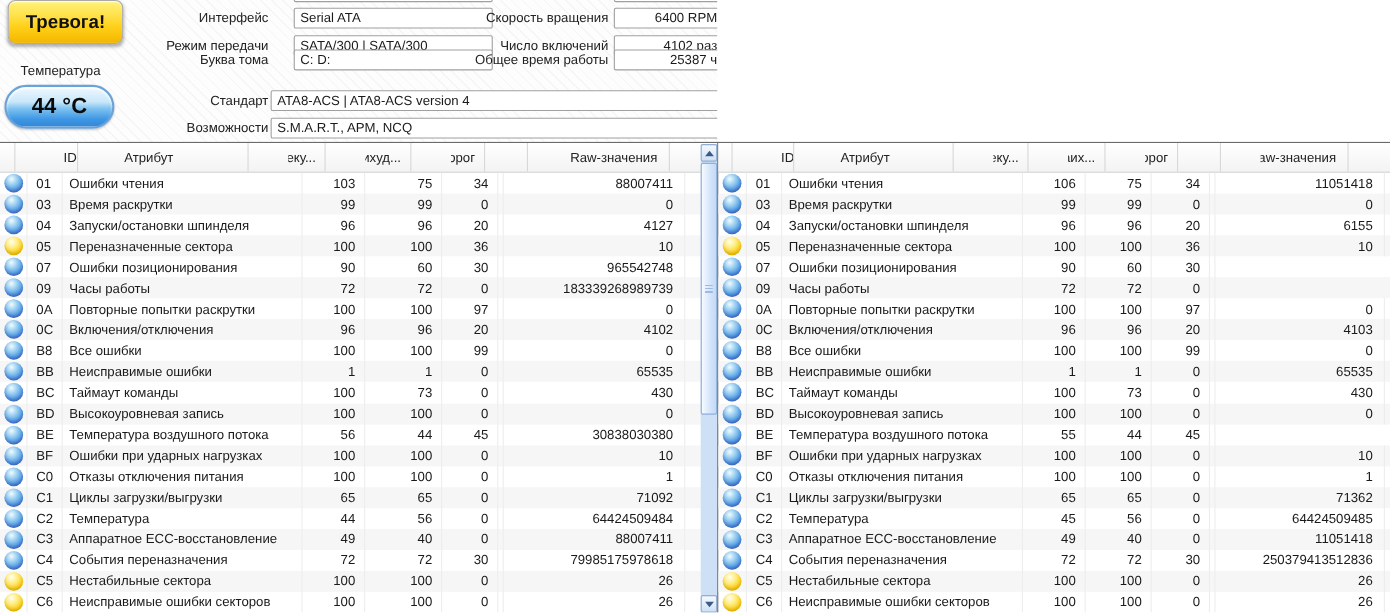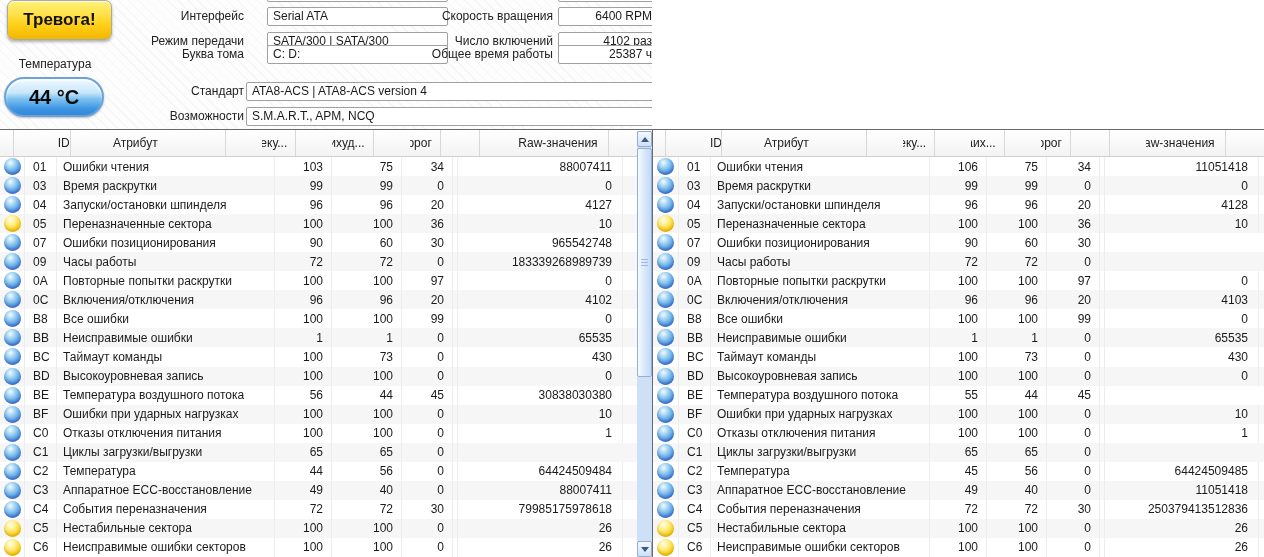--- a/index.html
+++ b/index.html
@@ -336,20 +336,21 @@
         <div class="t-row">
           <div class="t-cell ctr" style="width: 25px;">
             <span class="dot ok"></span>
           </div>
           <div class="t-cell al-id" style="width: 32px;">C1</div>
           <div class="t-cell al" style="width: 218px;">Циклы загрузки/выгрузки</div>
           <div class="t-cell ar" style="width: 57px;">65</div>
           <div class="t-cell ar" style="width: 70px;">65</div>
           <div class="t-cell ar" style="width: 51px;">0</div>
           <div class="t-cell " style="width: 5px;"></div>
+          <div class="t-cell ar-raw" style="width: 165px;">71092</div>
           <div class="t-cell nb" style="width: 14px;"></div>
         </div>
         <div class="t-row">
           <div class="t-cell ctr" style="width: 25px;">
             <span class="dot ok"></span>
           </div>
           <div class="t-cell al-id" style="width: 32px;">C2</div>
           <div class="t-cell al" style="width: 218px;">Температура</div>
           <div class="t-cell ar" style="width: 57px;">44</div>
           <div class="t-cell ar" style="width: 70px;">56</div>
@@ -466,21 +467,21 @@
         <div class="t-row">
           <div class="t-cell ctr" style="width: 26px;">
             <span class="dot ok"></span>
           </div>
           <div class="t-cell al-id" style="width: 32px;">04</div>
           <div class="t-cell al" style="width: 219px;">Запуски/остановки шпинделя</div>
           <div class="t-cell ar" style="width: 57px;">96</div>
           <div class="t-cell ar" style="width: 60px;">96</div>
           <div class="t-cell ar" style="width: 53px;">20</div>
           <div class="t-cell " style="width: 5px;"></div>
-          <div class="t-cell ar-raw" style="width: 154px;">4128</div>
+          <div class="t-cell ar-raw" style="width: 154px;">6155</div>
           <div class="t-cell nb" style="width: 5px;"></div>
         </div>
         <div class="t-row">
           <div class="t-cell ctr" style="width: 26px;">
             <span class="dot caution"></span>
           </div>
           <div class="t-cell al-id" style="width: 32px;">05</div>
           <div class="t-cell al" style="width: 219px;">Переназначенные сектора</div>
           <div class="t-cell ar" style="width: 57px;">100</div>
           <div class="t-cell ar" style="width: 60px;">100</div>
@@ -632,20 +633,21 @@
         <div class="t-row">
           <div class="t-cell ctr" style="width: 26px;">
             <span class="dot ok"></span>
           </div>
           <div class="t-cell al-id" style="width: 32px;">C1</div>
           <div class="t-cell al" style="width: 219px;">Циклы загрузки/выгрузки</div>
           <div class="t-cell ar" style="width: 57px;">65</div>
           <div class="t-cell ar" style="width: 60px;">65</div>
           <div class="t-cell ar" style="width: 53px;">0</div>
           <div class="t-cell " style="width: 5px;"></div>
+          <div class="t-cell ar-raw" style="width: 154px;">71362</div>
           <div class="t-cell nb" style="width: 5px;"></div>
         </div>
         <div class="t-row">
           <div class="t-cell ctr" style="width: 26px;">
             <span class="dot ok"></span>
           </div>
           <div class="t-cell al-id" style="width: 32px;">C2</div>
           <div class="t-cell al" style="width: 219px;">Температура</div>
           <div class="t-cell ar" style="width: 57px;">45</div>
           <div class="t-cell ar" style="width: 60px;">56</div>

